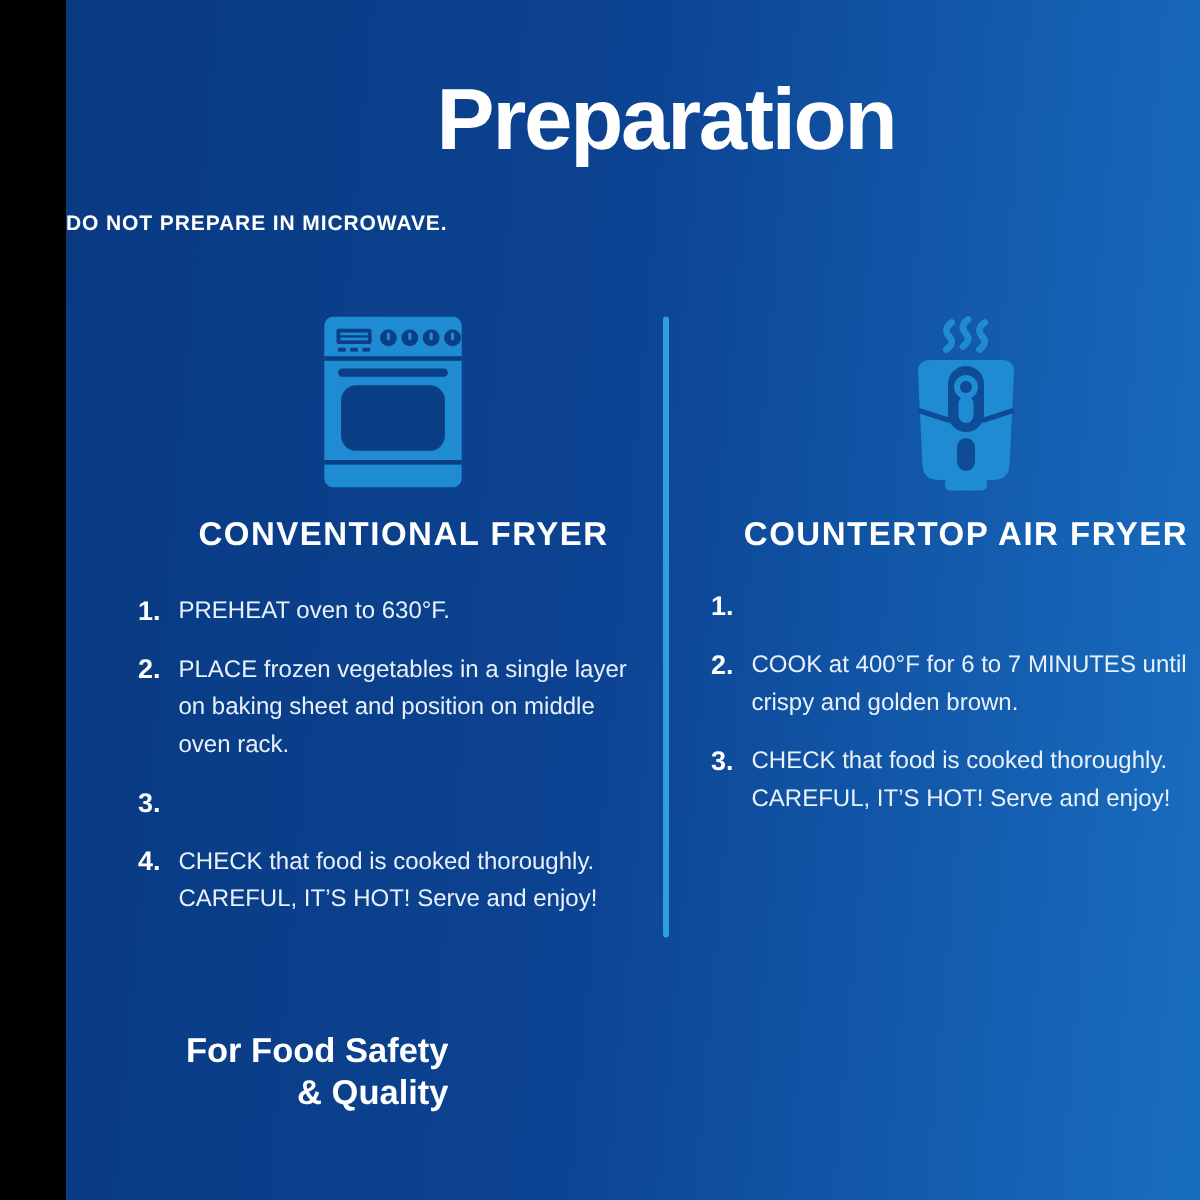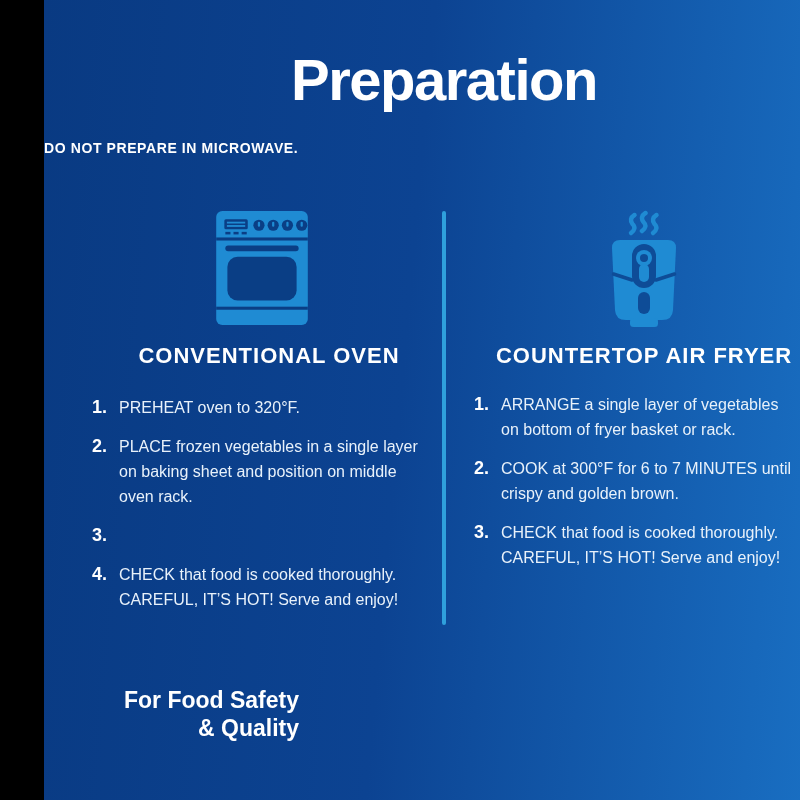--- a/index.html
+++ b/index.html
@@ -79,26 +79,26 @@
       <circle cx="70" cy="14" r="5.5" fill="var(--cutout-l)"></circle>
       <circle cx="84" cy="14" r="5.5" fill="var(--cutout-l)"></circle>
       <rect x="40.9" y="10.5" width="2.2" height="5" rx="1.1" fill="var(--icon-blue,#1f8bd3)"></rect>
       <rect x="54.9" y="10.5" width="2.2" height="5" rx="1.1" fill="var(--icon-blue,#1f8bd3)"></rect>
       <rect x="68.9" y="10.5" width="2.2" height="5" rx="1.1" fill="var(--icon-blue,#1f8bd3)"></rect>
       <rect x="82.9" y="10.5" width="2.2" height="5" rx="1.1" fill="var(--icon-blue,#1f8bd3)"></rect>
       <rect x="9" y="34" width="72" height="5.5" rx="2.75" fill="var(--cutout-l)"></rect>
       <rect x="11" y="45" width="68" height="43" rx="10" fill="var(--cutout-l)"></rect>
     </svg>
   </div>
-  <div class="heading left">CONVENTIONAL OVEN</div>
+  <div class="heading left">CONVENTIONAL FRYER</div>
 
   <div class="steps left">
     <div class="step">
       <span class="num">1.</span>
-      <span class="txt">PREHEAT oven to 320°F.</span>
+      <span class="txt">PREHEAT oven to 630°F.</span>
     </div>
     <div class="step">
       <span class="num">2.</span>
       <span class="txt">PLACE frozen vegetables in a single layer
 on baking sheet and position on middle
 oven rack.</span>
     </div>
     <div class="step">
       <span class="num">3.</span>
     </div>
@@ -129,26 +129,24 @@
         <path d="M56 70 L74.5 64"></path>
       </g>
       <rect x="38" y="82" width="12" height="22" rx="6" fill="var(--cutout-r)"></rect>
     </svg>
   </div>
   <div class="heading right">COUNTERTOP AIR FRYER</div>
 
   <div class="steps right">
     <div class="step">
       <span class="num">1.</span>
-      <span class="txt">ARRANGE a single layer of vegetables
-on bottom of fryer basket or rack.</span>
     </div>
     <div class="step">
       <span class="num">2.</span>
-      <span class="txt">COOK at 300°F for 6 to 7 MINUTES until
+      <span class="txt">COOK at 400°F for 6 to 7 MINUTES until
 crispy and golden brown.</span>
     </div>
     <div class="step">
       <span class="num">3.</span>
       <span class="txt">CHECK that food is cooked thoroughly.
 CAREFUL, IT’S HOT! Serve and enjoy!</span>
     </div>
   </div>
 
   <div class="footer-label">For Food Safety

